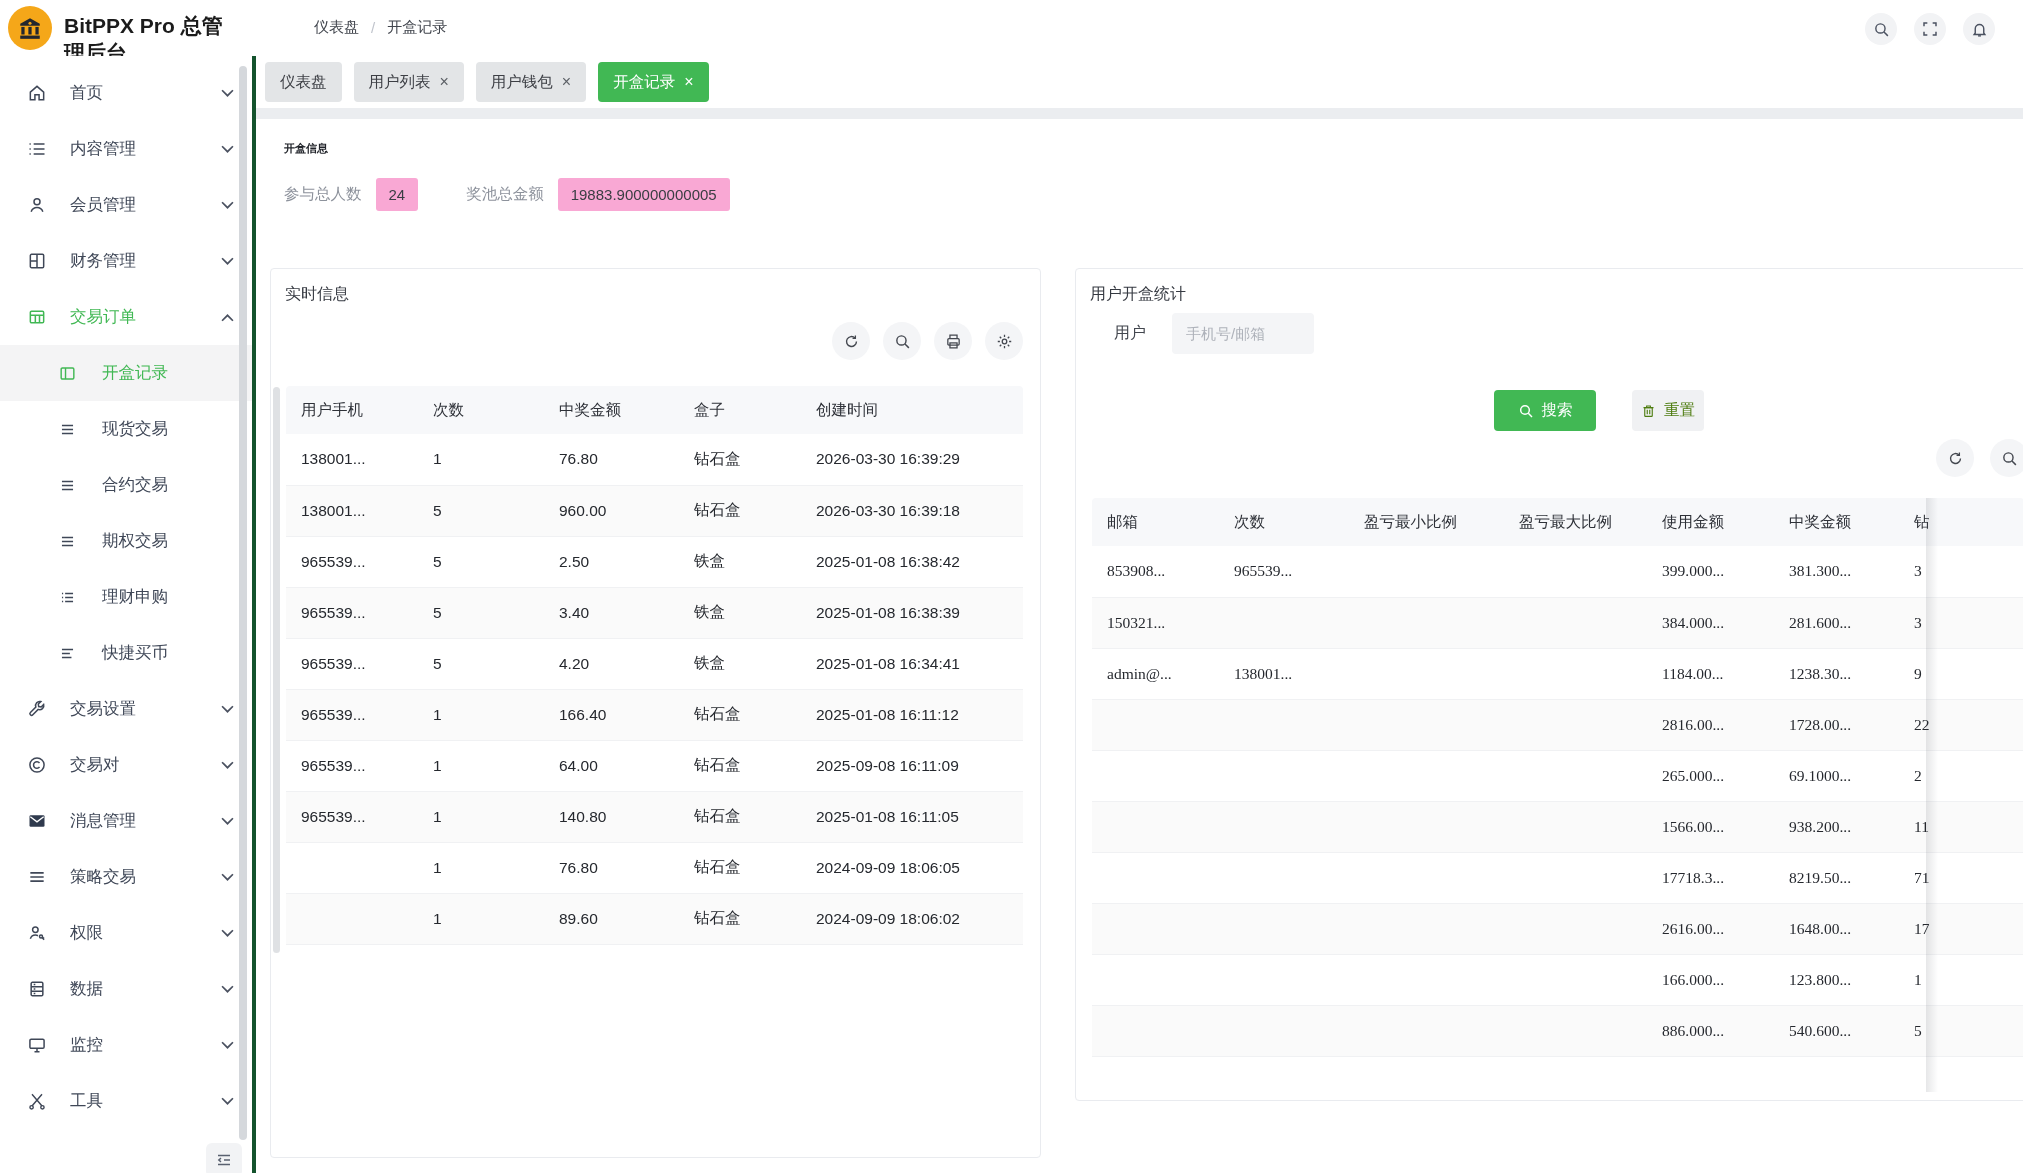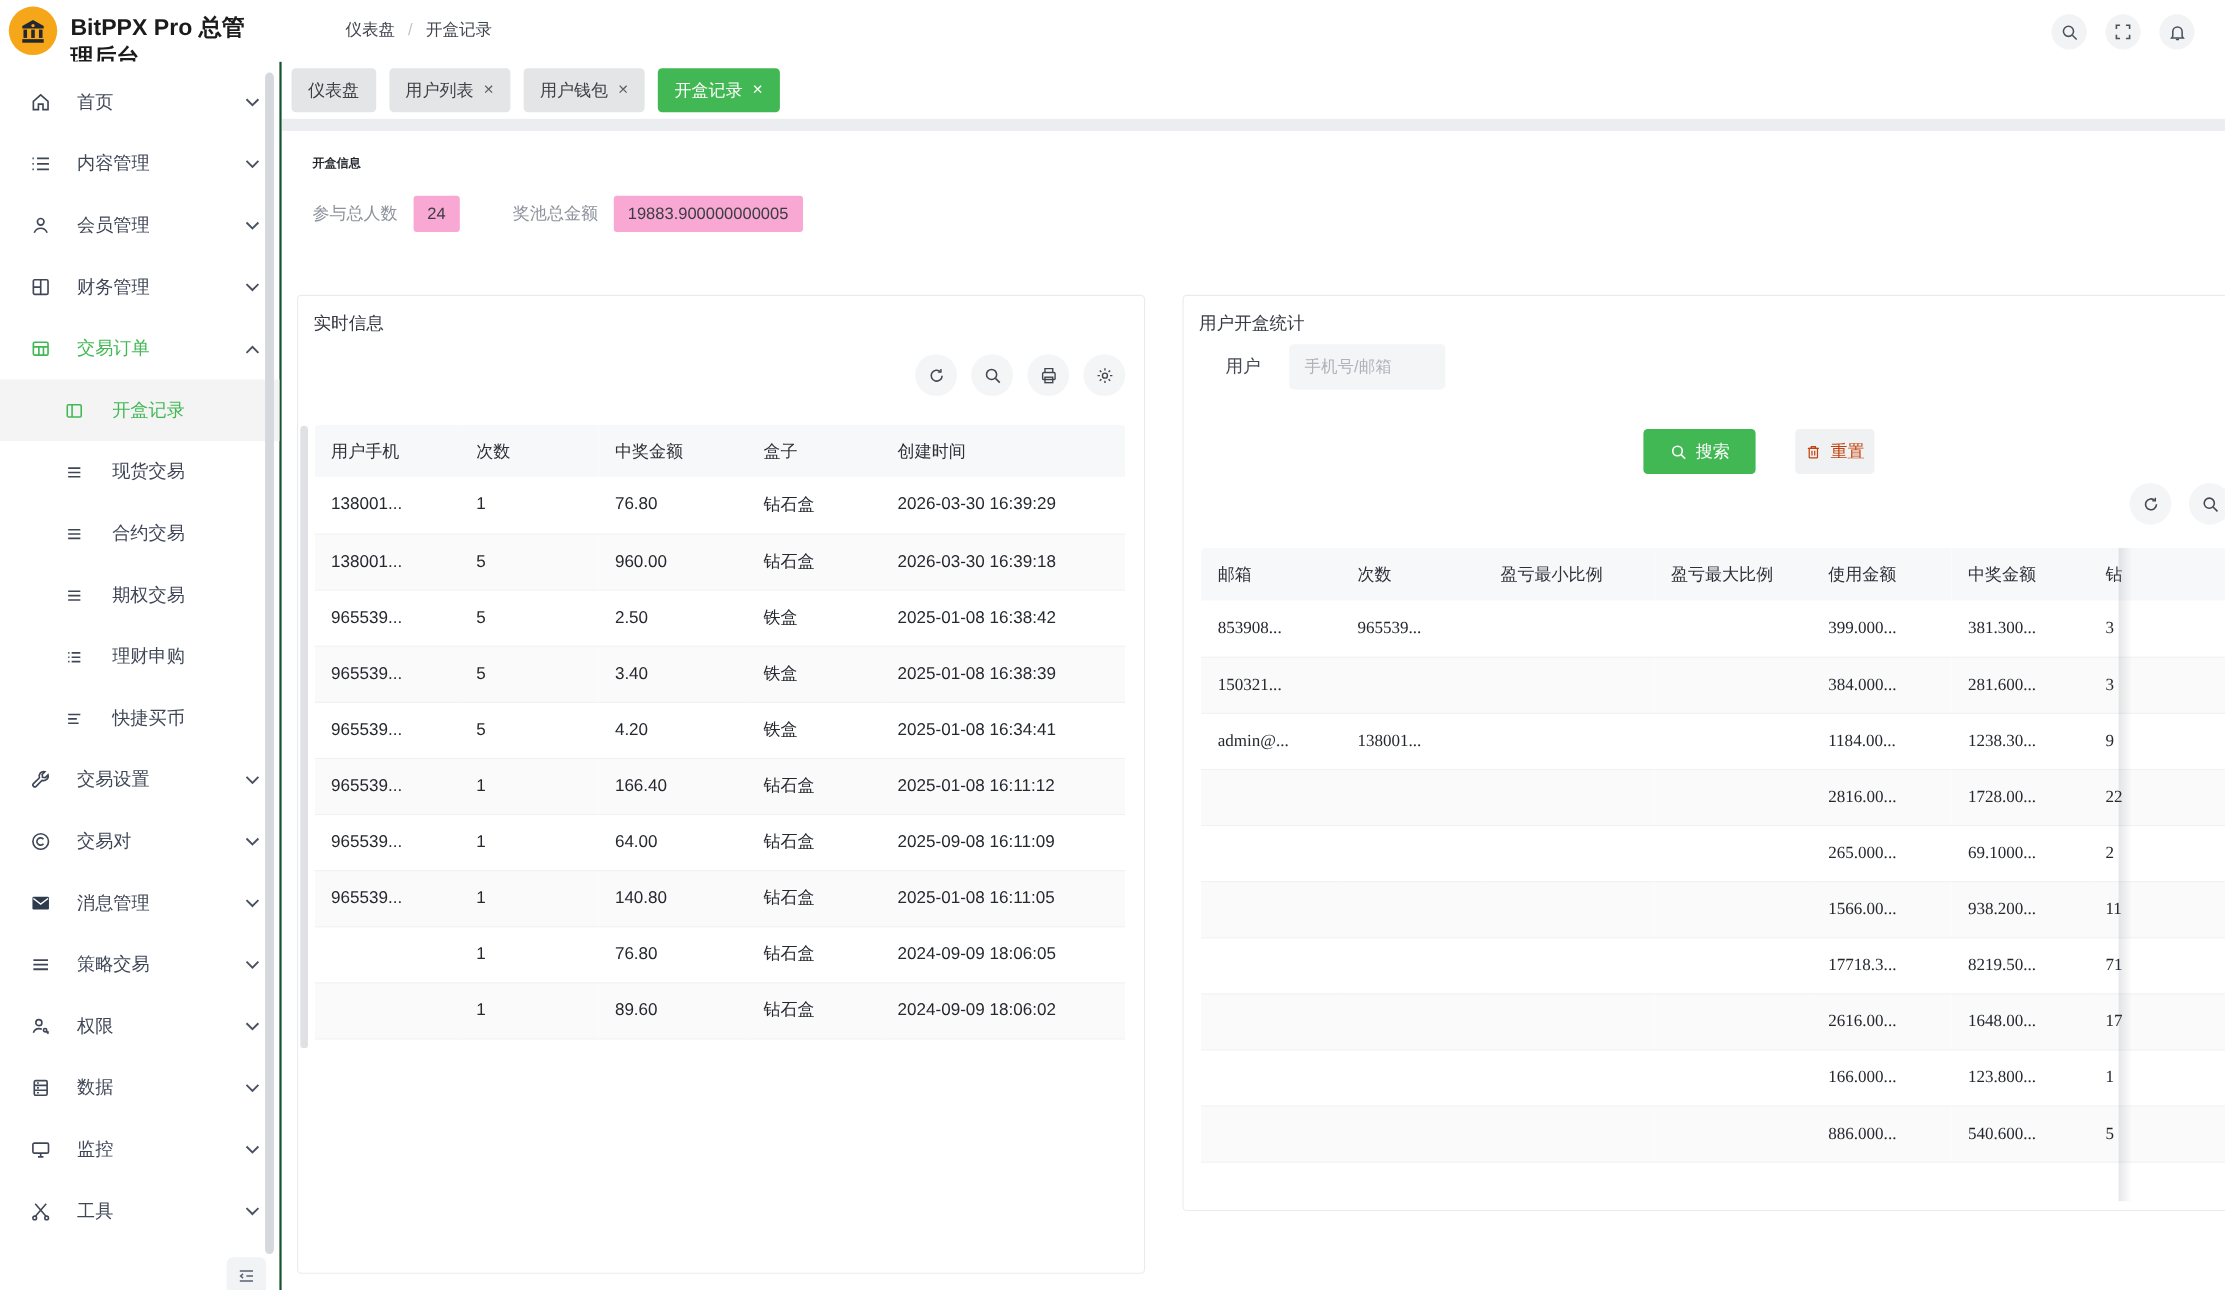--- a/index.html
+++ b/index.html
@@ -14,21 +14,21 @@
   .header { position:absolute; top:0; left:0; width:2023px; height:56px; background:#fff; display:flex; align-items:flex-start; overflow:hidden; z-index:9; }
   .logo-wrap { display:flex; align-items:flex-start; padding:6px 0 0 8px; }
   .logo { width:44px; height:44px; border-radius:50%; background:#f5a719; display:flex; align-items:center; justify-content:center; flex:0 0 44px; }
   .app-title { width:172px; margin-left:12px; font-size:21px; font-weight:bold; line-height:27px; color:#1b1b1b; padding-top:6px; }
   .breadcrumb { display:flex; align-items:center; gap:12px; font-size:15px; margin-left:78px; padding-top:18px; color:#41454d; }
   .crumb-sep { color:#c0c4cc; }
   .header-actions { margin-left:auto; display:flex; gap:17px; padding:13px 28px 0 0; }
   .hicon-btn { width:32px; height:32px; border-radius:50%; background:#f2f3f5; display:flex; align-items:center; justify-content:center; color:#4a5160; cursor:pointer; }
 
   
-  .sidebar { position:absolute; top:56px; left:0; width:256px; height:1117px; background:#fff; border-right:2px solid #14532d; z-index:8; }
+  .sidebar { position:absolute; top:56px; left:0; width:256px; height:1117px; background:#fff; border-right:4px solid #14532d; z-index:8; }
   .menu { padding-top:9px; }
   .menu-item { height:56px; display:flex; align-items:center; padding:0 18px 0 27px; font-size:16.5px; color:#3f4757; cursor:pointer; }
   .menu-item .mlabel { margin-left:23px; }
   .menu-item .chev { margin-left:auto; color:#4a5160; }
   .menu-item.green { color:#41b854; }
   .menu-item.sub { padding-left:58px; }
   .menu-item.sub .mlabel { margin-left:25px; }
   .menu-item.sub.active { background:#f4f4f5; color:#41b854; }
   .side-scrollbar { position:absolute; top:10px; right:5px; width:8px; height:1074px; border-radius:4px; background:#d5d8dc; }
   .collapse-btn { position:absolute; left:206px; top:1087px; width:36px; height:34px; border-radius:6px; background:#f2f3f5; display:flex; align-items:center; justify-content:center; color:#5a6170; cursor:pointer; }
@@ -67,21 +67,21 @@
 
   .rt-table { position:absolute; left:15px; top:117px; width:737px; }
   .left-strip { position:absolute; left:2px; top:118px; width:7px; height:566px; background:#dfe1e4; border-radius:4px; }
 
   
   .form-label { position:absolute; left:38px; top:54px; font-size:16px; color:#43474f; }
   .form-input { position:absolute; left:96px; top:44px; width:142px; height:41px; background:#f4f5f7; border:none; border-radius:4px; padding:0 14px; font-size:15px; color:#303133; font-family:inherit; }
   .form-input::placeholder { color:#aeb2ba; }
   .btn { position:absolute; height:41px; border:none; border-radius:4px; display:flex; align-items:center; justify-content:center; gap:8px; font-size:15.5px; cursor:pointer; font-family:inherit; }
   .btn-search { left:418px; top:121px; width:102px; background:#41b854; color:#fff; }
-  .btn-reset { left:556px; top:121px; width:72px; background:#f0f1f3; color:#c2410c; }
+  .btn-reset { left:556px; top:121px; width:72px; background:#f0f1f3; color:#4d7c0f; }
   .right-icons { position:absolute; top:170px; left:860px; display:flex; gap:16px; }
   .us-table { position:absolute; left:16px; top:229px; width:932px;font-family:Liberation Serif, serif; }
   .us-table td { height:55px; }
   .fixed-shadow { position:absolute; left:850px; top:229px; width:12px; height:594px; background:linear-gradient(to right, rgba(80,85,95,0.14), rgba(80,85,95,0)); pointer-events:none; }
 </style>
 </head>
 <body>
 
 <div class="header">
   <div class="logo-wrap">

